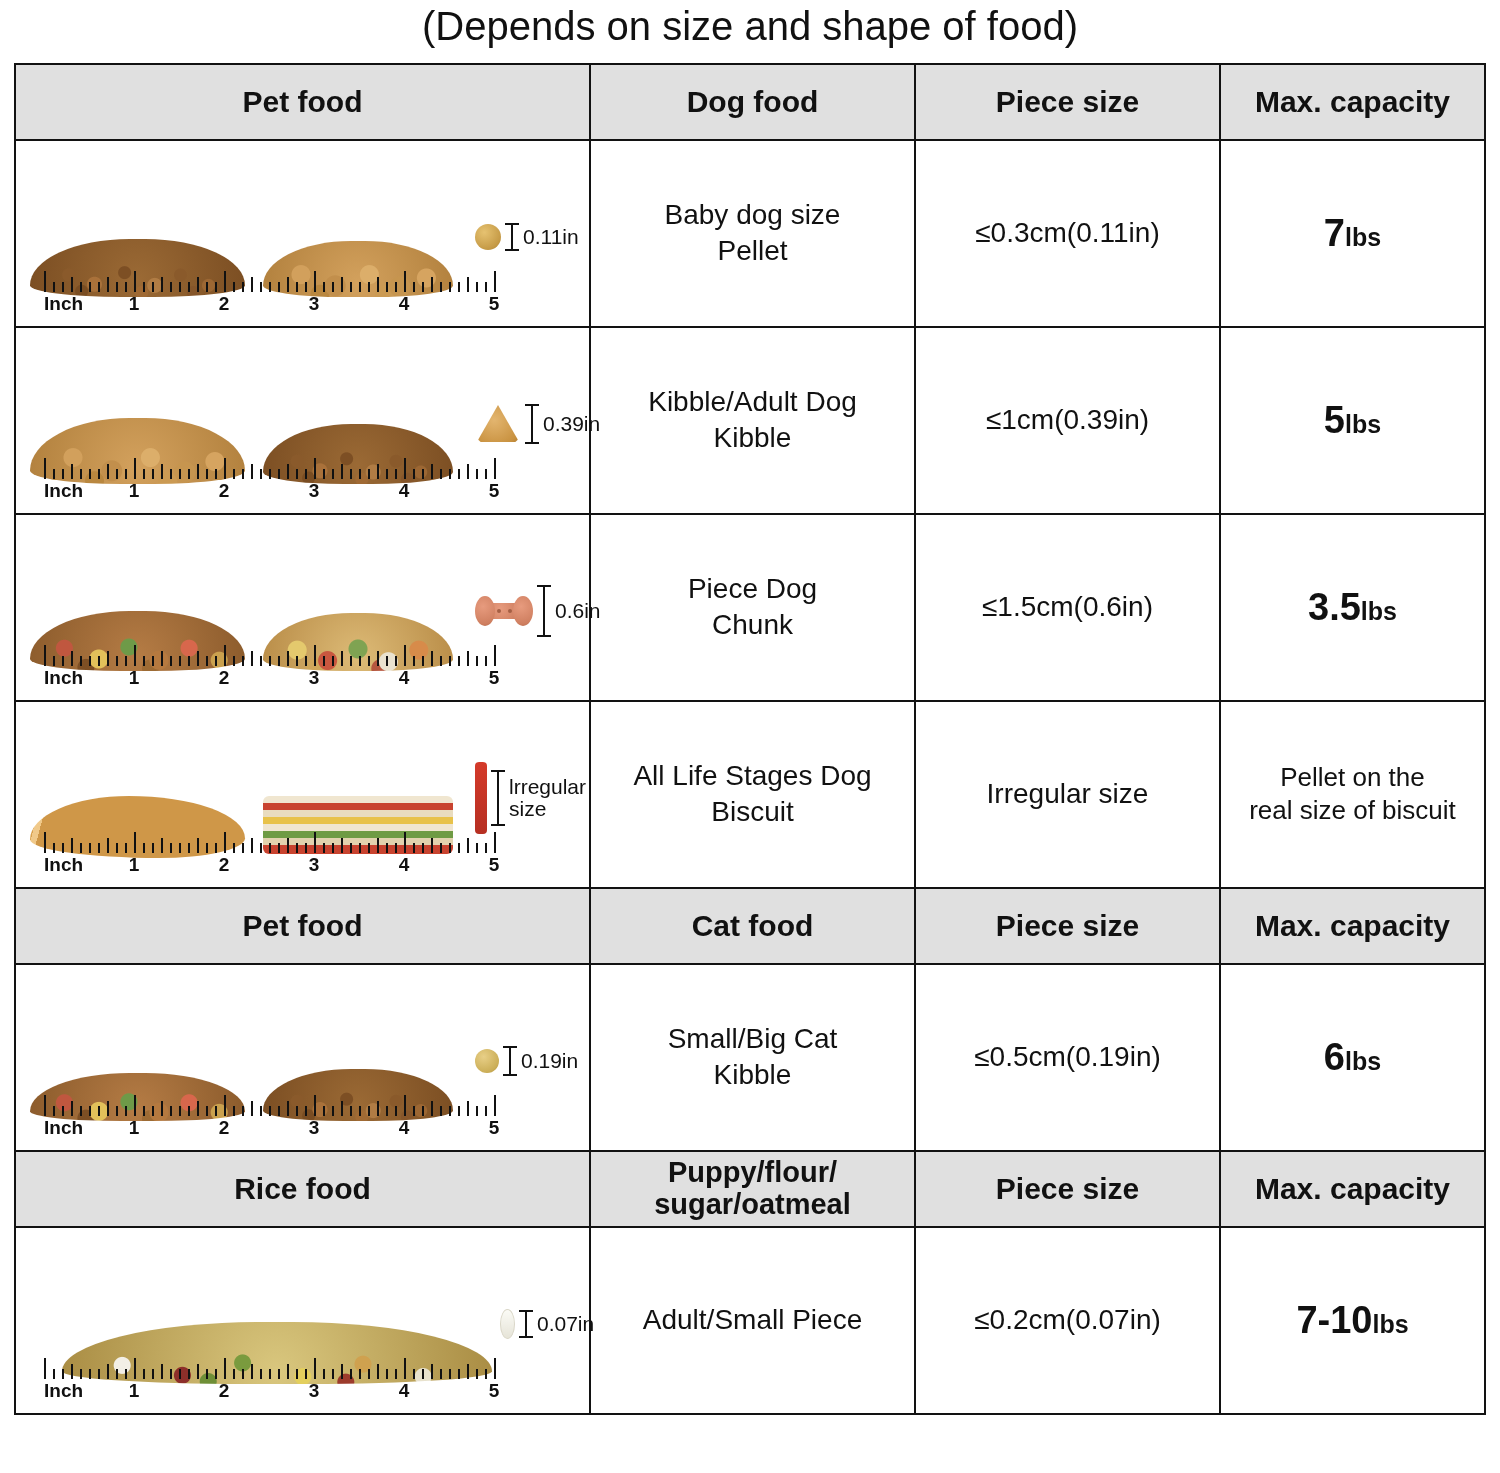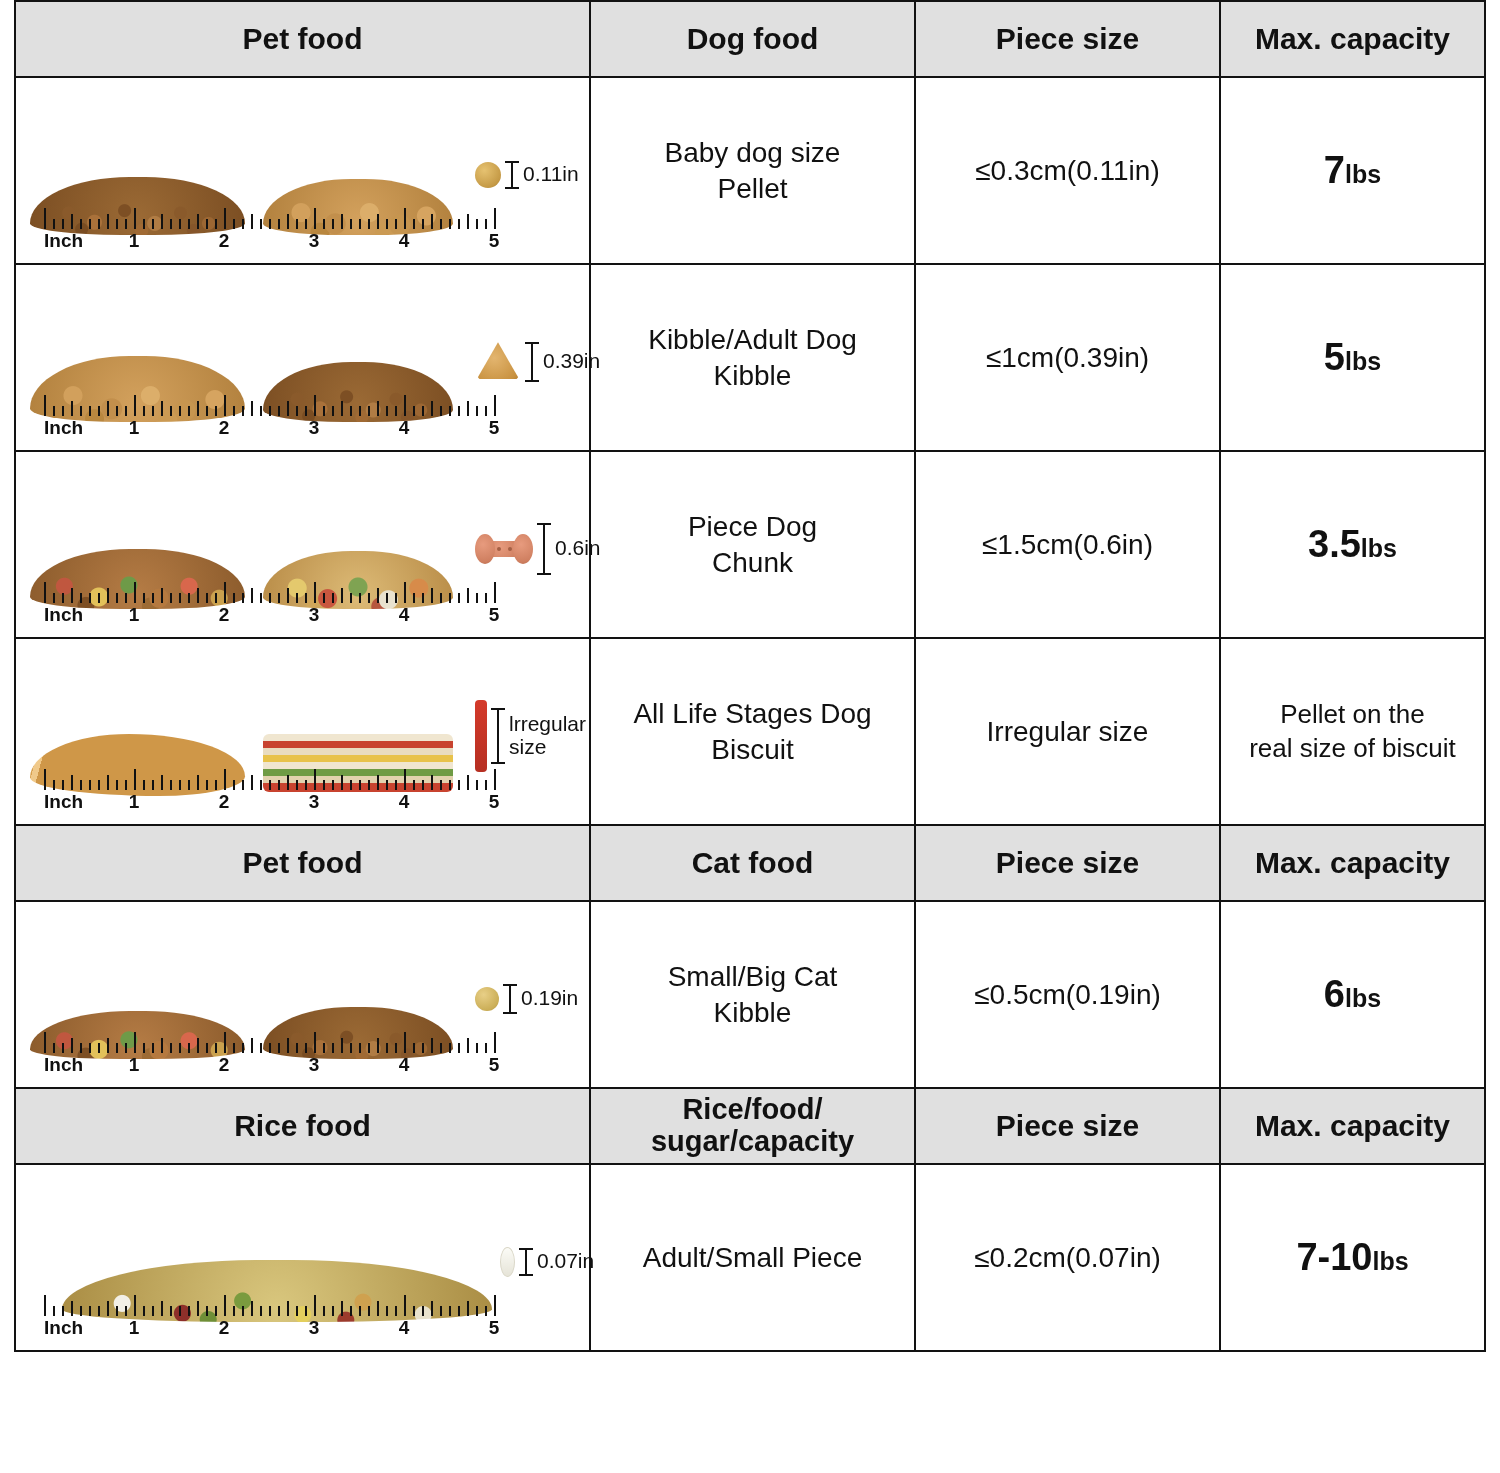--- a/index.html
+++ b/index.html
@@ -317,20 +317,21 @@
     width: 13px; height: 28px; border-radius: 50%;
     background: linear-gradient(180deg, #fbfbf6, #e6e4d8);
     border: 1px solid #dad7c8;
   }
 </style>
 </head>
 <body>
 
 <div class="page">
 
+  <div class="subtitle">(Depends on size and shape of food)</div>
 
   <table class="capacity">
     <colgroup>
       <col class="col-pet">
         <col class="col-type">
         <col class="col-size">
         <col class="col-cap">
     </colgroup>
     <tbody>
 
@@ -819,22 +820,22 @@
         </td>
         <td class="cell-center">≤0.5cm(0.19in)</td>
         <td class="cell-center">
           <span class="cap-val">6</span><span class="cap-unit">lbs</span>
         </td>
       </tr>
 
       <tr class="hdr">
         <td>Rice food</td>
         <td class="two-line">
-          <div>Rice/food/</div>
-          <div>sugar/capacity</div>
+          <div>Puppy/flour/</div>
+          <div>sugar/oatmeal</div>
         </td>
         <td>Piece size</td>
         <td>Max. capacity</td>
       </tr>
 
       <tr>
         <td class="food-cell">
           <div class="food-row">
             <div class="pile" style="width:430px;height:120px;margin-left:40px;">
               <div class="kibble-pile k-grain" style="height:62px;"></div>

